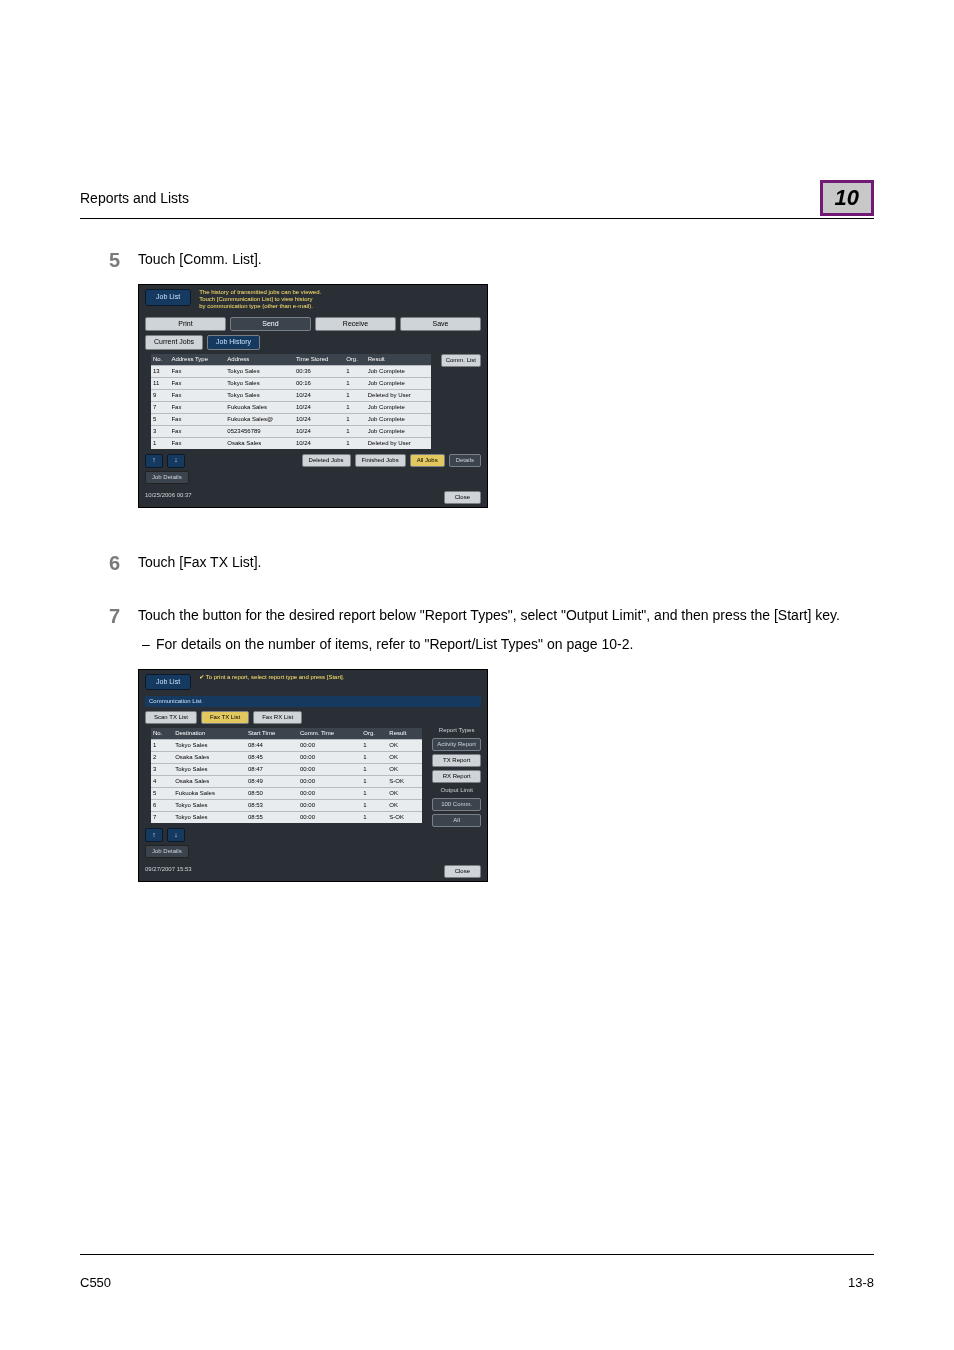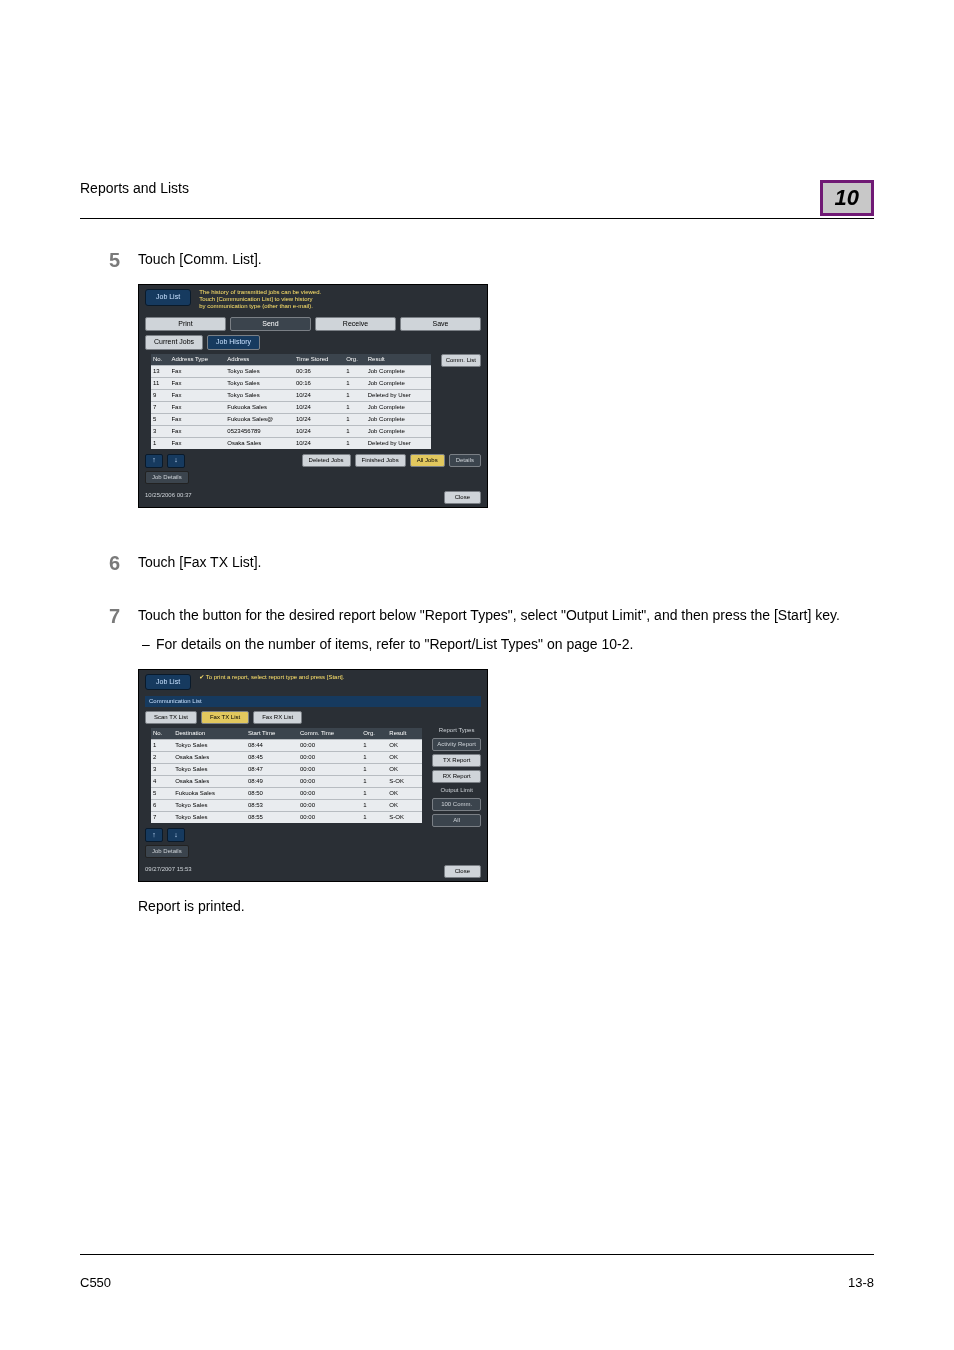--- a/index.html
+++ b/index.html
@@ -1,17 +1,17 @@
 <!DOCTYPE html>
 <html><head>
 <meta charset="utf-8">
 <style>
   html,body{margin:0;padding:0;background:#fff;font-family:Arial,Helvetica,sans-serif;color:#000;}
   .page{width:954px;height:1350px;margin:0 auto;position:relative;box-sizing:border-box;padding:60px 80px 40px 80px;}
-  .hdr{border-bottom:1px solid #000;display:flex;justify-content:space-between;align-items:flex-start;padding-bottom:2px;margin-top:120px;}
+  .hdr{border-bottom:1px solid #000;display:flex;justify-content:space-between;align-items:center;padding-bottom:2px;margin-top:120px;}
   .hdr-title{font-size:14px;}
   .hdr-chap{background:#c8c8c8;border:3px solid #701a75;font-size:22px;font-weight:bold;font-style:italic;padding:2px 12px;}
   .step{display:flex;margin-top:30px;}
   .step-num{width:40px;text-align:right;font-size:20px;font-weight:bold;color:#7a7a7a;padding-right:18px;flex:none;}
   .step-body{flex:1;font-size:14px;line-height:1.5;}
   .sub{margin-left:4px;margin-top:8px;font-size:14px;}
   .sub-dash{display:inline-block;width:14px;}
   .screenshot{margin:14px 0 14px 0;}
   
   .scr{width:348px;background:#2a2f35;border:1px solid #000;font-size:7px;color:#fff;}
@@ -287,21 +287,20 @@
               <div class="rtbtn dark">All</div>
             </div>
           </div>
           <div class="jobdet">Job Details</div>
           <div class="bottom">
             <span>09/27/2007   15:53</span>
             <span class="close">Close</span>
           </div>
         </div>
       </div>
-      <div class="note">Report is printed.</div>
     </div>
   </div>
 
   <div class="pgfoot">
     <span>C550</span>
     <span>13-8</span>
   </div>
 
 </div>
 

